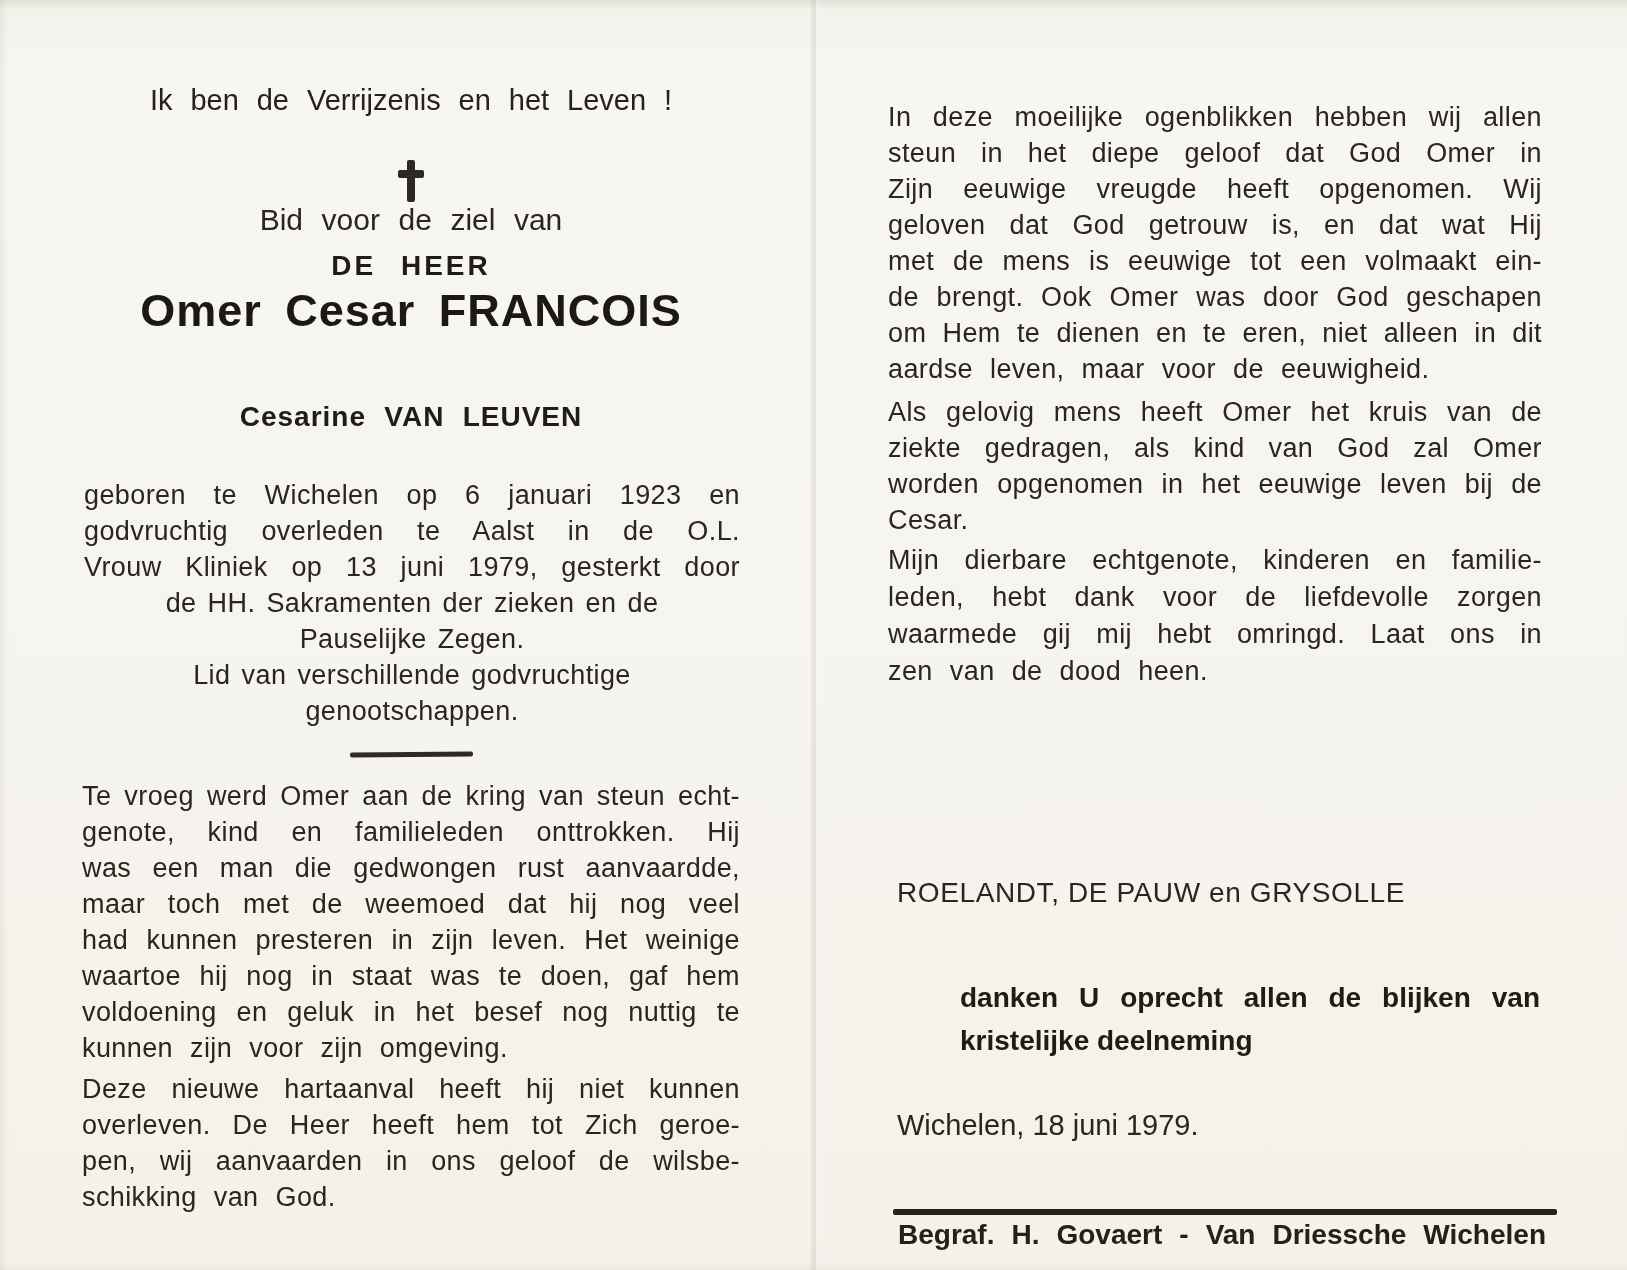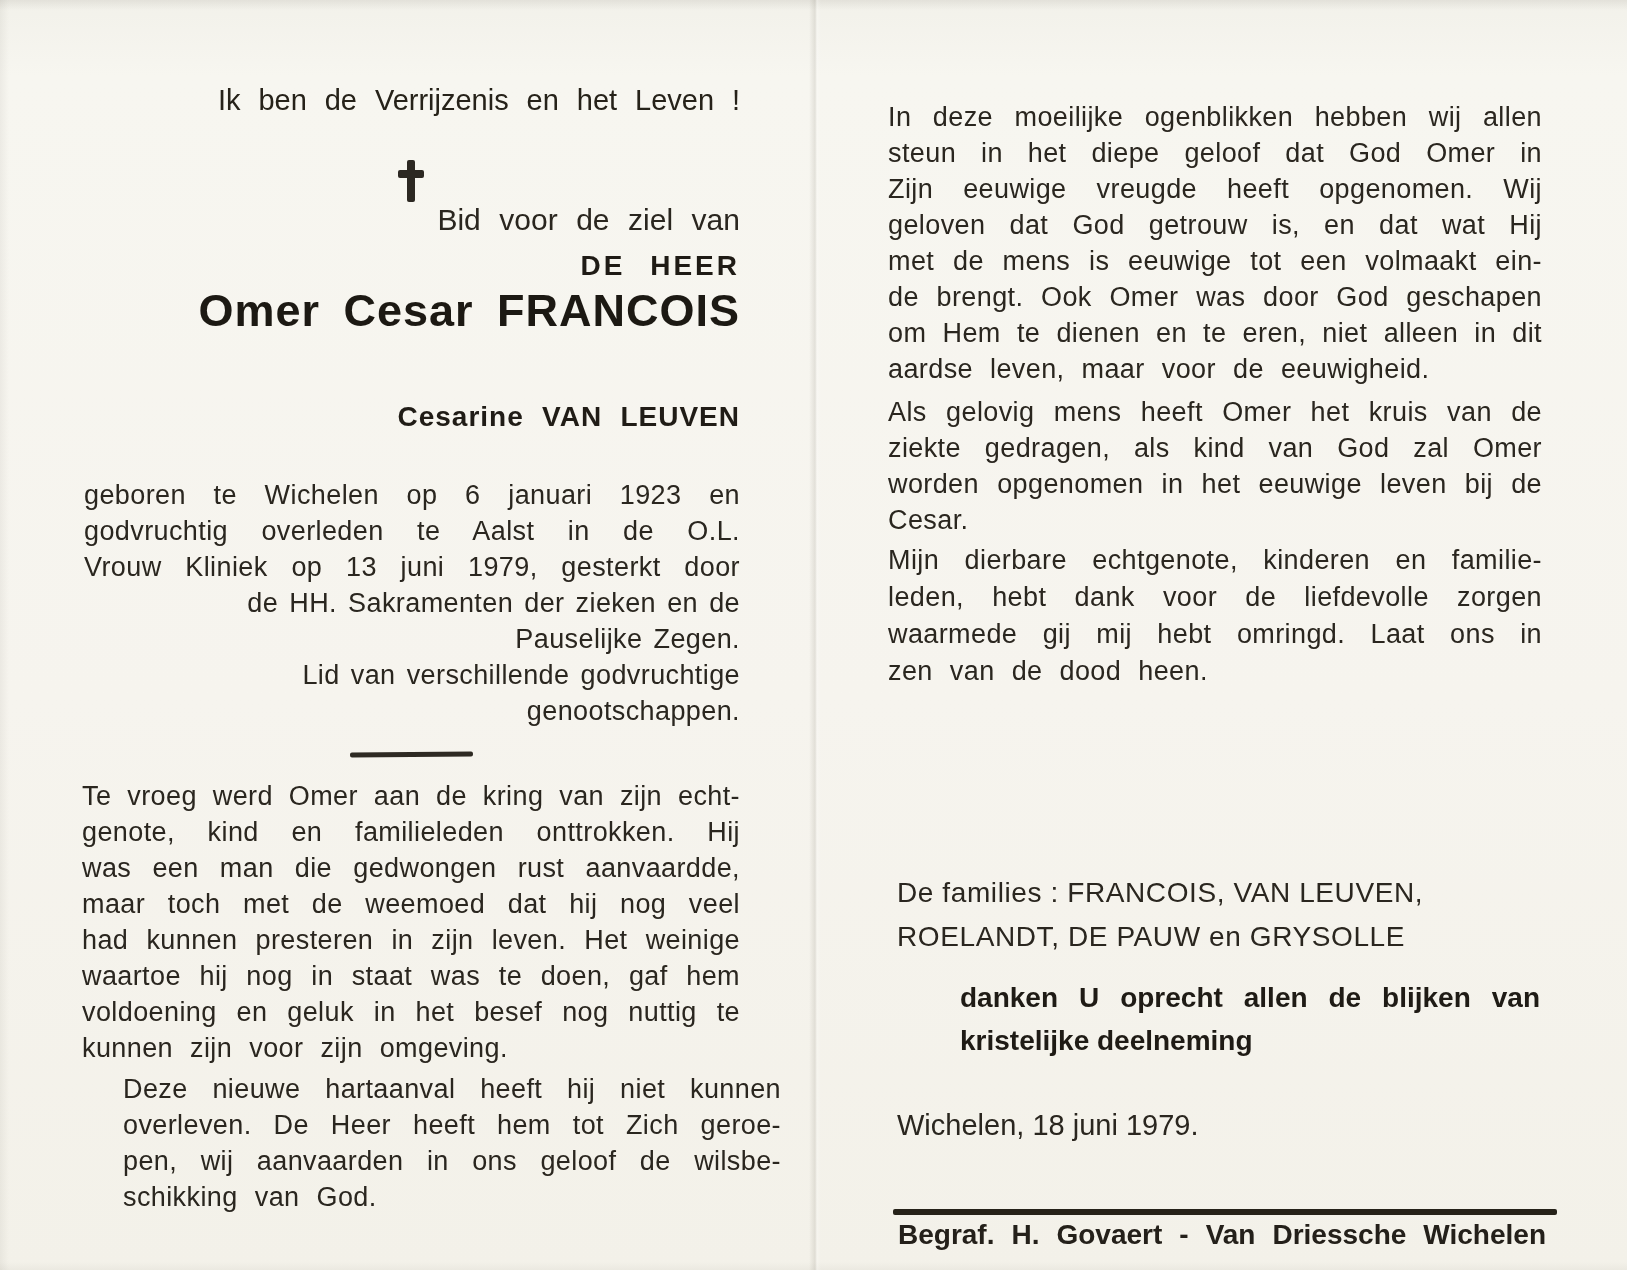--- a/index.html
+++ b/index.html
@@ -24,39 +24,39 @@
     background:linear-gradient(90deg,rgba(120,114,100,0) 0,rgba(120,114,100,0.16) 6px,rgba(255,255,255,0.25) 8px,rgba(120,114,100,0) 12px);
     pointer-events:none;
   }
   .page{position:absolute;top:0;height:1270px;}
   #page-left{left:0;width:813px;}
   #page-right{left:0;width:814px;transform:translateX(813px);}
   .blk{position:absolute;}
   .line{font-size:27px;line-height:36px;letter-spacing:0.4px;word-spacing:0.12em;white-space:normal;}
   .just{text-align:justify;text-align-last:justify;}
   .lastline{text-align:left;}
-  .center{text-align:right;}
+  .center{text-align:center;}
   .wide{word-spacing:0.34em;}
   .bold{font-weight:bold;}
 
   
   #opening   {left:82px;top:80px;width:658px;font-size:29px;line-height:40px;color:#262219;}
   #crossWrap {left:82px;top:160px;width:658px;height:46px;}
   .cross{position:relative;width:26px;height:42px;margin:0 auto;}
   .cross .v{position:absolute;left:9px;top:0;width:8px;height:42px;background:#2c2822;border-radius:2px;}
   .cross .h{position:absolute;left:0;top:10px;width:26px;height:8px;background:#2c2822;border-radius:2px;}
   #pray      {left:82px;top:200px;width:658px;font-size:30px;line-height:40px;}
   #honor     {left:82px;top:248px;width:658px;font-size:28px;line-height:36px;letter-spacing:3px;word-spacing:0.5em;color:#1f1b15;}
   #name      {left:82px;top:283px;width:658px;font-size:45px;line-height:56px;letter-spacing:1px;word-spacing:0.22em;color:#1c1913;}
   #spouseIntro{left:82px;top:356px;width:658px;font-size:29px;line-height:40px;}
   #spouseName{left:82px;top:398px;width:658px;font-size:28px;line-height:38px;letter-spacing:1px;color:#201c16;}
   #bio       {left:84px;top:477px;width:656px;}
   #divider1  {left:350px;top:752px;width:123px;height:5px;background:#2e2a23;border-radius:2px;transform:rotate(-0.4deg);}
   #eulogy1   {left:82px;top:778px;width:658px;}
-  #eulogy2   {left:82px;top:1071px;width:658px;margin-left:41px;}
+  #eulogy2   {left:82px;top:1071px;width:658px;}
 
   
   #consol    {left:75px;top:99px;width:654px;}
   #faith     {left:75px;top:394px;width:654px;}
   #farewell  {left:75px;top:542px;width:654px;}
   #farewell .line{line-height:37px;}
   #families  {left:84px;top:871px;width:645px;font-size:28px;line-height:44px;letter-spacing:0.6px;}
   #thanks    {left:147px;top:976px;width:580px;font-size:28px;line-height:43px;color:#1f1b15;}
   #dateline  {left:84px;top:1106px;width:645px;font-size:29px;line-height:38px;}
   #divider2  {left:80px;top:1209px;width:664px;height:6px;background:#262219;border-radius:2px;}
@@ -93,21 +93,21 @@
       <div class="line just">Vrouw Kliniek op 13 juni 1979, gesterkt door</div>
       <div class="line center">de HH. Sakramenten der zieken en de</div>
       <div class="line center">Pauselijke Zegen.</div>
       <div class="line center">Lid van verschillende godvruchtige</div>
       <div class="line center">genootschappen.</div>
     </div>
 
     <div class="blk" id="divider1"></div>
 
     <div class="blk" id="eulogy1">
-      <div class="line just">Te vroeg werd Omer aan de kring van zijn echt-</div>
+      <div class="line just">Te vroeg werd Omer aan de kring van steun echt-</div>
       <div class="line just">genote, kind en familieleden onttrokken. Hij</div>
       <div class="line just">was een man die gedwongen rust aanvaardde,</div>
       <div class="line just">maar toch met de weemoed dat hij nog veel</div>
       <div class="line just">had kunnen presteren in zijn leven. Het weinige</div>
       <div class="line just">waartoe hij nog in staat was te doen, gaf hem</div>
       <div class="line just">voldoening en geluk in het besef nog nuttig te</div>
       <div class="line lastline wide">kunnen zijn voor zijn omgeving.</div>
     </div>
 
     <div class="blk" id="eulogy2">
@@ -139,21 +139,20 @@
     </div>
 
     <div class="blk" id="farewell">
       <div class="line just">Mijn dierbare echtgenote, kinderen en familie-</div>
       <div class="line just">leden, hebt dank voor de liefdevolle zorgen</div>
       <div class="line just">waarmede gij mij hebt omringd. Laat ons in</div>
       <div class="line lastline wide">zen van de dood heen.</div>
     </div>
 
     <div class="blk" id="families">
-      <div>De families : FRANCOIS, VAN LEUVEN,</div>
       <div>ROELANDT, DE PAUW en GRYSOLLE</div>
     </div>
 
     <div class="blk bold" id="thanks">
       <div class="just">danken U oprecht allen de blijken van</div>
       <div class="lastline">kristelijke deelneming</div>
     </div>
 
     <div class="blk" id="dateline">Wichelen, 18 juni 1979.</div>
 

